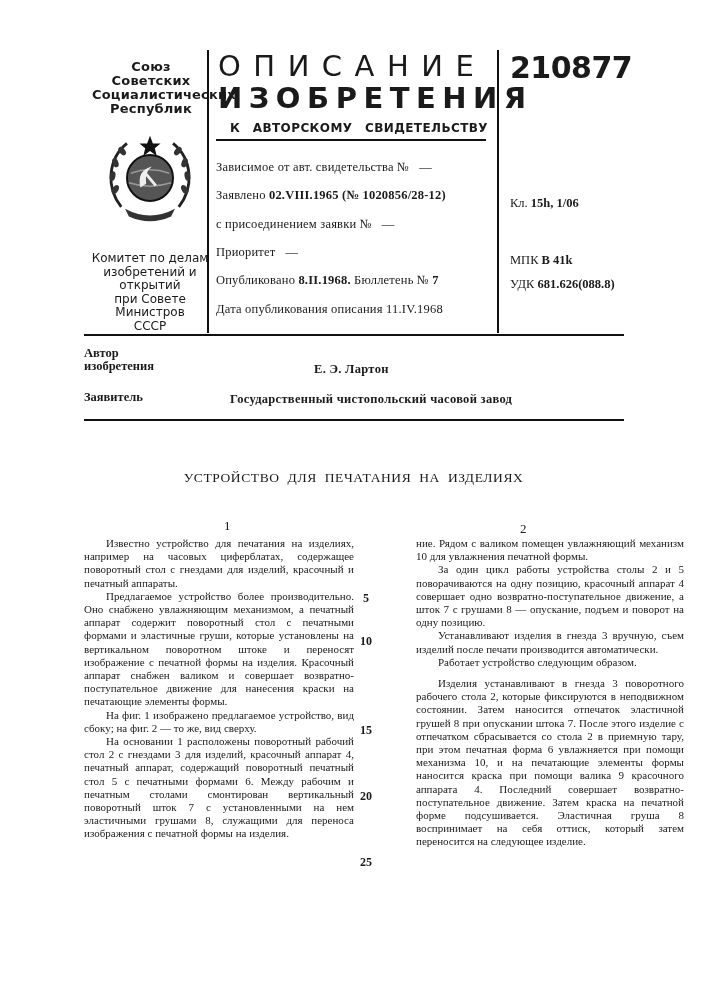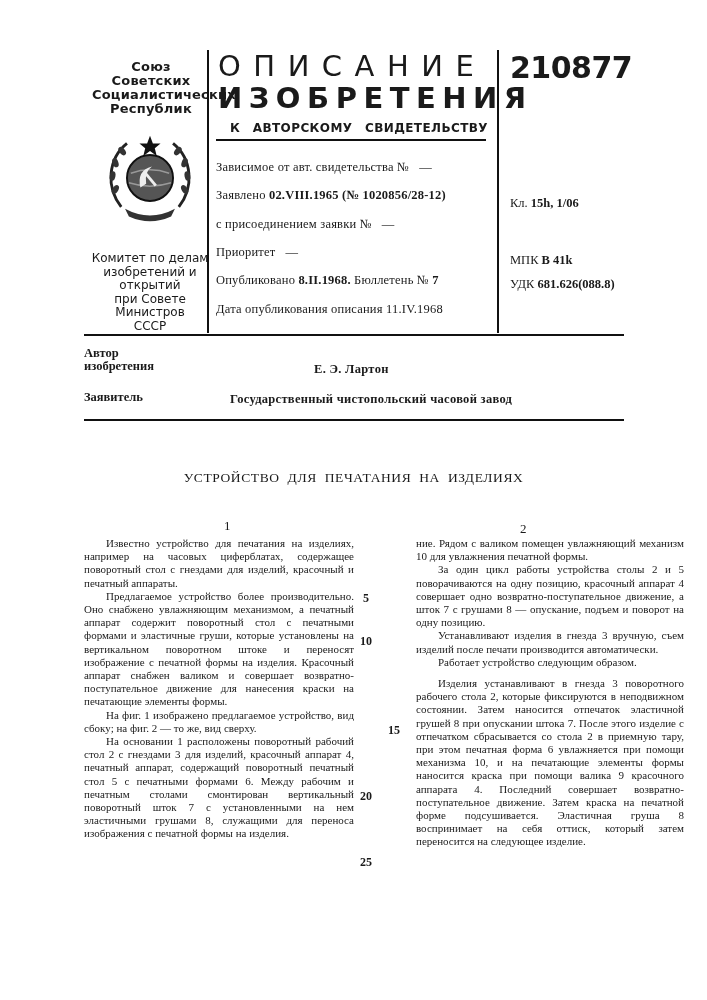--- a/index.html
+++ b/index.html
@@ -165,21 +165,21 @@
 <div class="abs col" style="left:84px; top:537px; width:270px;">
   <p class="ind">Известно устройство для печатания на изделиях, например на часовых циферблатах, содержащее поворотный стол с гнездами для изделий, красочный и печатный аппараты.</p>
   <p class="ind">Предлагаемое устройство более производительно. Оно снабжено увлажняющим механизмом, а печатный аппарат содержит поворотный стол с печатными формами и эластичные груши, которые установлены на вертикальном поворотном штоке и переносят изображение с печатной формы на изделия. Красочный аппарат снабжен валиком и совершает возвратно-поступательное движение для нанесения краски на печатающие элементы формы.</p>
   <p class="ind">На фиг. 1 изображено предлагаемое устройство, вид сбоку; на фиг. 2 — то же, вид сверху.</p>
   <p class="ind">На основании 1 расположены поворотный рабочий стол 2 с гнездами 3 для изделий, красочный аппарат 4, печатный аппарат, содержащий поворотный печатный стол 5 с печатными формами 6. Между рабочим и печатным столами смонтирован вертикальный поворотный шток 7 с установленными на нем эластичными грушами 8, служащими для переноса изображения с печатной формы на изделия.</p>
 </div>
 
 <div class="abs linenums" style="top:0;">
   <span style="top:591px;">5</span>
   <span style="top:634px;">10</span>
-  <span style="top:723px;margin-left:28px;">15</span>
+  <span style="top:723px;">15</span>
   <span style="top:789px;">20</span>
   <span style="top:855px;">25</span>
 </div>
 
 <div class="abs col" style="left:381px; top:537px; width:268px;margin-left:35px;">
   <p>ние. Рядом с валиком помещен увлажняющий механизм 10 для увлажнения печатной формы.</p>
   <p class="ind">За один цикл работы устройства столы 2 и 5 поворачиваются на одну позицию, красочный аппарат 4 совершает одно возвратно-поступательное движение, а шток 7 с грушами 8 — опускание, подъем и поворот на одну позицию.</p>
   <p class="ind">Устанавливают изделия в гнезда 3 вручную, съем изделий после печати производится автоматически.</p>
   <p class="ind" style="margin-bottom:8px;">Работает устройство следующим образом.</p>
   <p class="ind">Изделия устанавливают в гнезда 3 поворотного рабочего стола 2, которые фиксируются в неподвижном состоянии. Затем наносится отпечаток эластичной грушей 8 при опускании штока 7. После этого изделие с отпечатком сбрасывается со стола 2 в приемную тару, при этом печатная форма 6 увлажняется при помощи механизма 10, и на печатающие элементы формы наносится краска при помощи валика 9 красочного аппарата 4. Последний совершает возвратно-поступательное движение. Затем краска на печатной форме подсушивается. Эластичная груша 8 воспринимает на себя оттиск, который затем переносится на следующее изделие.</p>

